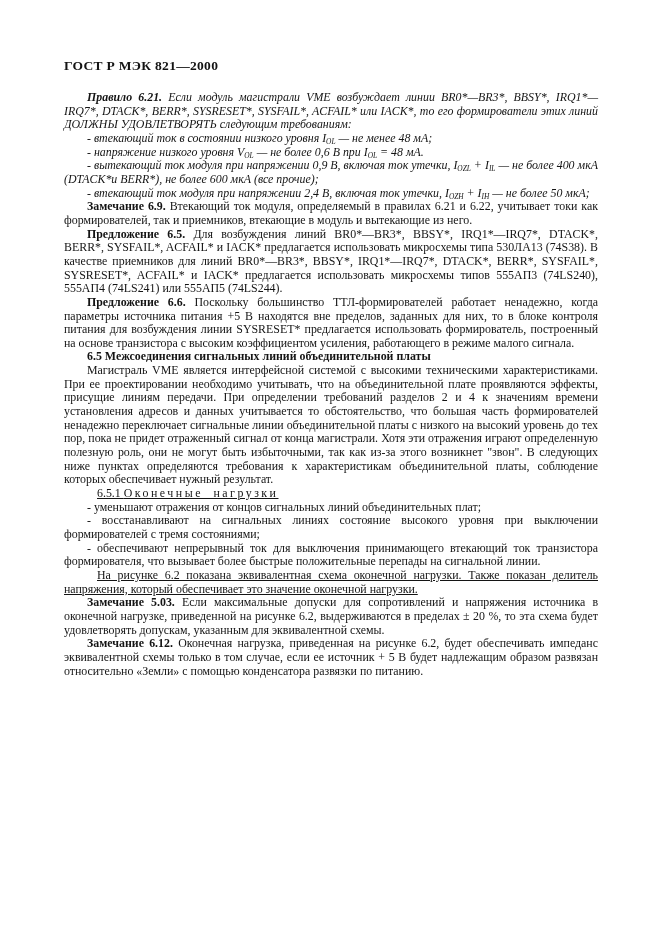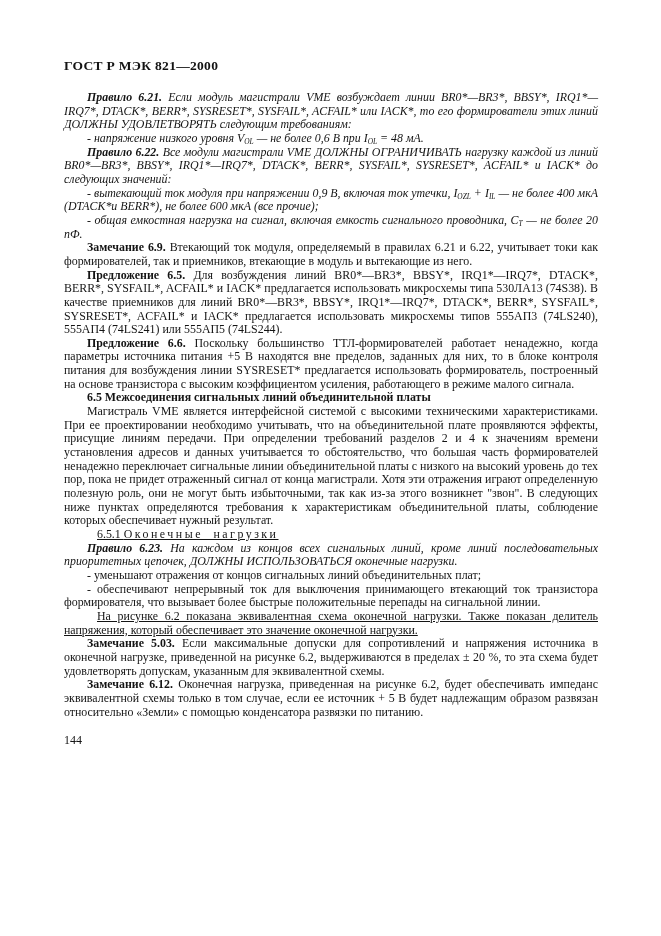--- a/index.html
+++ b/index.html
@@ -55,32 +55,31 @@
   }
 </style>
 </head>
 <body>
 
 <div class="page">
   <p class="doc-header">ГОСТ Р МЭК 821—2000</p>
 
   <div class="body-text">
       <p class="para"><span class="b i">Правило 6.21.</span><span class="i"> Если модуль магистрали VME возбуждает линии BR0*—BR3*, BBSY*, IRQ1*—IRQ7*, DTACK*, BERR*, SYSRESET*, SYSFAIL*, ACFAIL* или IACK*, то его формирователи этих линий ДОЛЖНЫ УДОВЛЕТВОРЯТЬ следующим требованиям:</span></p>
+      <p class="para"><span class="i">- втекающий ток в состоянии низкого уровня </span><span class="i">I</span><sub class="i">OL</sub><span class="i"> — не менее 48 мА;</span></p>
       <p class="para"><span class="i">- напряжение низкого уровня </span><span class="i">V</span><sub class="i">OL</sub><span class="i"> — не более 0,6 В при </span><span class="i">I</span><sub class="i">OL</sub><span class="i"> = 48 мА.</span></p>
-      <p class="para"><span class="b i">Правило 6.22.</span><span class="i"> Все модули магистрали VME ДОЛЖНЫ ОГРАНИЧИВАТЬ нагрузку каждой из линий BR0*—BR3*, BBSY*, IRQ1*—IRQ7*, DTACK*, BERR*, SYSFAIL*, SYSRESET*, ACFAIL* и IACK* до следующих значений:</span></p>
       <p class="para"><span class="i">- вытекающий ток модуля при напряжении 0,9 В, включая ток утечки, </span><span class="i">I</span><sub class="i">OZL</sub><span class="i"> + </span><span class="i">I</span><sub class="i">IL</sub><span class="i"> — не более 400 мкА (DTACK*и BERR*), не более 600 мкА (все прочие);</span></p>
-      <p class="para"><span class="i">- общая емкостная нагрузка на сигнал, включая емкость сигнального проводника, </span><span class="i">С</span><sub class="i">Т</sub><span class="i"> — не более 20 пФ.</span></p>
+      <p class="para"><span class="i">- втекающий ток модуля при напряжении 2,4 В, включая ток утечки, </span><span class="i">I</span><sub class="i">OZH</sub><span class="i"> + </span><span class="i">I</span><sub class="i">IH</sub><span class="i"> — не более 50 мкА;</span></p>
       <p class="para"><span class="b">Замечание 6.9.</span><span> Втекающий ток модуля, определяемый в правилах 6.21 и 6.22, учитывает токи как формирователей, так и приемников, втекающие в модуль и вытекающие из него.</span></p>
       <p class="para"><span class="b">Предложение 6.5.</span><span> Для возбуждения линий BR0*—BR3*, BBSY*, IRQ1*—IRQ7*, DTACK*, BERR*, SYSFAIL*, ACFAIL* и IACK* предлагается использовать микросхемы типа 530ЛА13 (74S38). В качестве приемников для линий BR0*—BR3*, BBSY*, IRQ1*—IRQ7*, DTACK*, BERR*, SYSFAIL*, SYSRESET*, ACFAIL* и IACK* предлагается использовать микросхемы типов 555АП3 (74LS240), 555АП4 (74LS241) или 555АП5 (74LS244).</span></p>
       <p class="para"><span class="b">Предложение 6.6.</span><span> Поскольку большинство ТТЛ-формирователей работает ненадежно, когда параметры источника питания +5 В находятся вне пределов, заданных для них, то в блоке контроля питания для возбуждения линии SYSRESET* предлагается использовать формирователь, построенный на основе транзистора с высоким коэффициентом усиления, работающего в режиме малого сигнала.</span></p>
       <p class="para"><span class="b">6.5 Межсоединения сигнальных линий объединительной платы</span></p>
       <p class="para"><span>Магистраль VME является интерфейсной системой с высокими техническими характеристиками. При ее проектировании необходимо учитывать, что на объединительной плате проявляются эффекты, присущие линиям передачи. При определении требований разделов 2 и 4 к значениям времени установления адресов и данных учитывается то обстоятельство, что большая часть формирователей ненадежно переключает сигнальные линии объединительной платы с низкого на высокий уровень до тех пор, пока не придет отраженный сигнал от конца магистрали. Хотя эти отражения играют определенную полезную роль, они не могут быть избыточными, так как из-за этого возникнет "звон". В следующих ниже пунктах определяются требования к характеристикам объединительной платы, соблюдение которых обеспечивает нужный результат.</span></p>
       <p class="para indent-lg"><span>6.5.1 </span><span class="sp">Оконечные нагрузки</span></p>
-      <p class="para"><span class="b i">Правило 6.23.</span><span class="i"> На каждом из концов всех сигнальных линий, кроме линий последовательных приоритетных цепочек, ДОЛЖНЫ ИСПОЛЬЗОВАТЬСЯ оконечные нагрузки.</span></p>
       <p class="para"><span>- уменьшают отражения от концов сигнальных линий объединительных плат;</span></p>
+      <p class="para"><span>- восстанавливают на сигнальных линиях состояние высокого уровня при выключении формирователей с тремя состояниями;</span></p>
       <p class="para"><span>- обеспечивают непрерывный ток для выключения принимающего втекающий ток транзистора формирователя, что вызывает более быстрые положительные перепады на сигнальной линии.</span></p>
       <p class="para indent-lg"><span>На рисунке 6.2 показана эквивалентная схема оконечной нагрузки. Также показан делитель напряжения, который обеспечивает это значение оконечной нагрузки.</span></p>
       <p class="para"><span class="b">Замечание 5.03.</span><span> Если максимальные допуски для сопротивлений и напряжения источника в оконечной нагрузке, приведенной на рисунке 6.2, выдерживаются в пределах ± 20 %, то эта схема будет удовлетворять допускам, указанным для эквивалентной схемы.</span></p>
       <p class="para"><span class="b">Замечание 6.12.</span><span> Оконечная нагрузка, приведенная на рисунке 6.2, будет обеспечивать импеданс эквивалентной схемы только в том случае, если ее источник + 5 В будет надлежащим образом развязан относительно «Земли» с помощью конденсатора развязки по питанию.</span></p>
     </div>
 
-  <p class="page-number">144</p>
 </div>
 
 </body></html>

